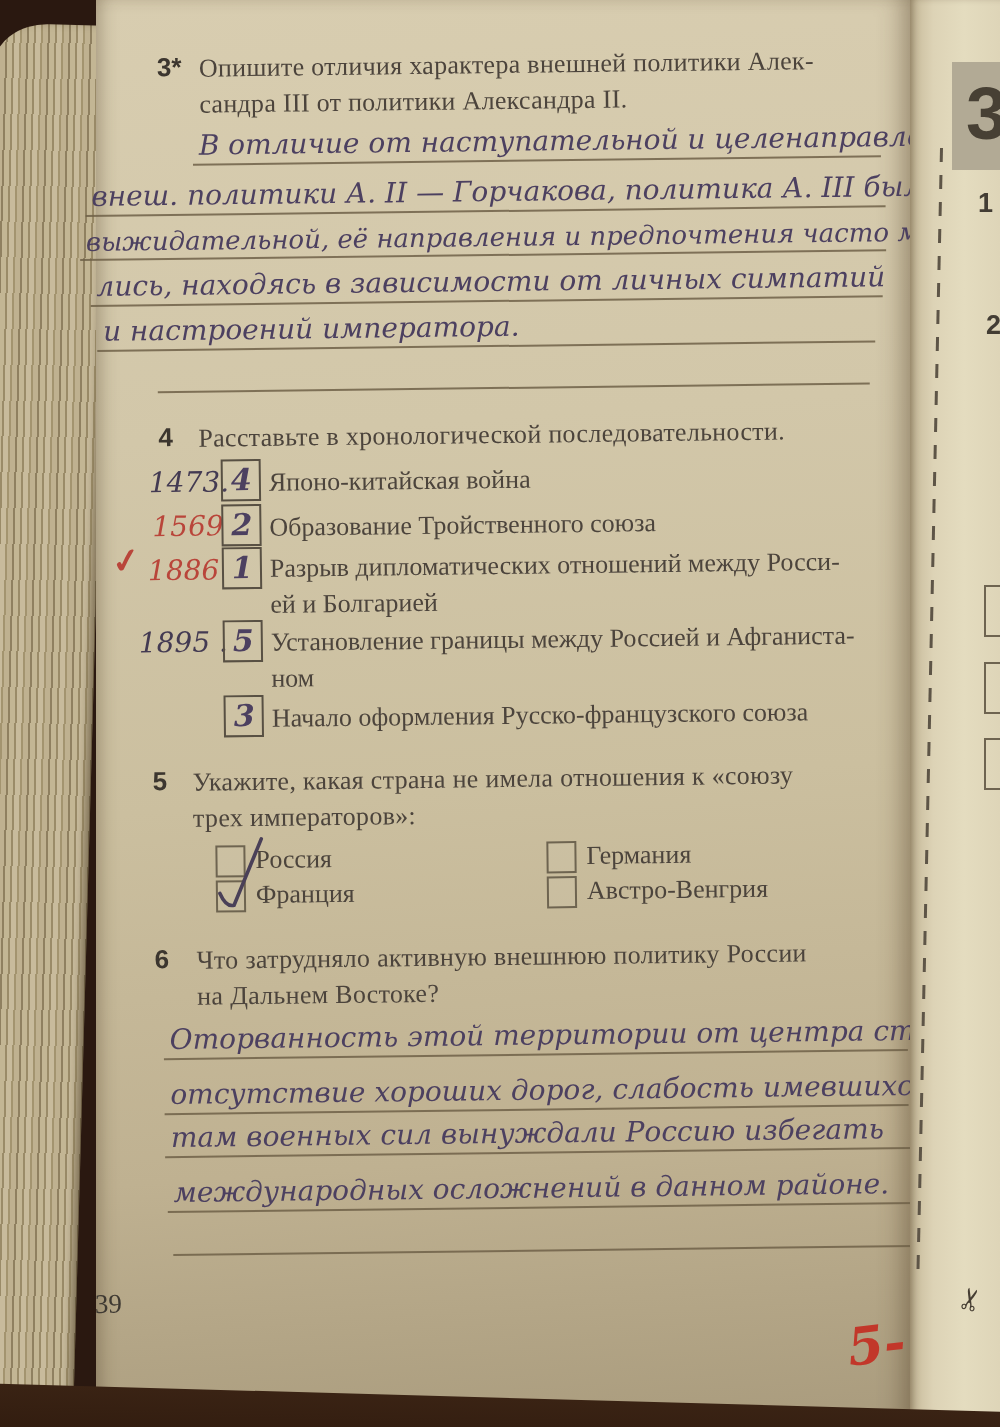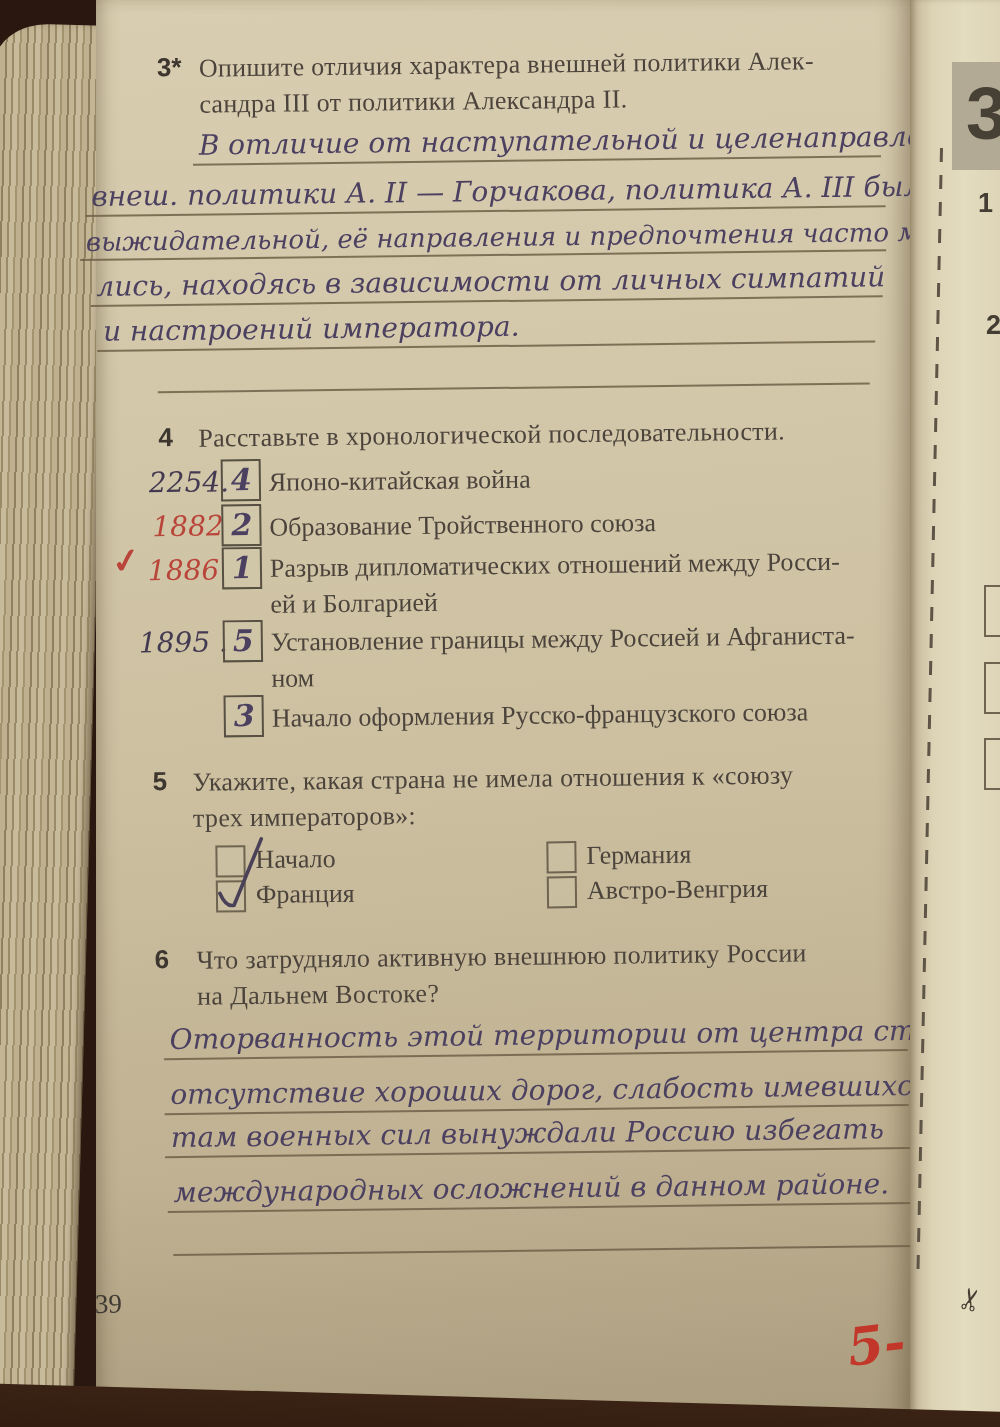--- a/index.html
+++ b/index.html
@@ -124,27 +124,27 @@
       <span class="hw">лись, находясь в зависимости от личных симпатий</span>
     </div>
     <div class="hw-line" style="left:100px;top:301px;width:778px;height:44px;">
       <span class="hw">и настроений императора.</span>
     </div>
     <div class="hw-line" style="left:160px;top:343px;width:712px;height:44px;"></div>
 
     <span class="abs qnum" style="left:160px;top:418px;">4</span>
     <span class="abs printed" style="left:200px;top:418px;">Расставьте в хронологической последовательности.</span>
 
-    <span class="year dark hw" style="left:150px;top:462px;">2254.</span>
+    <span class="year dark hw" style="left:150px;top:462px;">1473.</span>
     <div class="orderbox" style="left:222px;top:456px;">
       <span class="hw">4</span>
     </div>
     <span class="itemtext" style="left:270px;top:462px;">Японо-китайская война</span>
 
-    <span class="year red hw" style="left:153px;top:506px;">1882</span>
+    <span class="year red hw" style="left:153px;top:506px;">1569</span>
     <div class="orderbox" style="left:222px;top:501px;">
       <span class="hw">2</span>
     </div>
     <span class="itemtext" style="left:270px;top:507px;">Образование Тройственного союза</span>
 
     <span class="red-check" style="left:112px;top:536px;">✓</span>
     <span class="year red hw" style="left:148px;top:550px;">1886</span>
     <div class="orderbox" style="left:222px;top:544px;">
       <span class="hw">1</span>
     </div>
@@ -161,21 +161,21 @@
     <div class="orderbox" style="left:222px;top:692px;">
       <span class="hw">3</span>
     </div>
     <span class="itemtext" style="left:270px;top:698px;">Начало оформления Русско-французского союза</span>
 
     <span class="abs qnum" style="left:150px;top:762px;">5</span>
     <span class="abs printed" style="left:190px;top:762px;">Укажите, какая страна не имела отношения к «союзу</span>
     <span class="abs printed" style="left:190px;top:798px;">трех императоров»:</span>
 
     <div class="checkbox" style="left:212px;top:842px;"></div>
-    <span class="opt-label" style="left:252px;top:842px;">Начало</span>
+    <span class="opt-label" style="left:252px;top:842px;">Россия</span>
 
     <div class="checkbox" style="left:212px;top:877px;"></div>
     <span class="opt-label" style="left:252px;top:877px;">Франция</span>
 
     <div class="checkbox" style="left:543px;top:842px;"></div>
     <span class="opt-label" style="left:583px;top:842px;">Германия</span>
 
     <div class="checkbox" style="left:543px;top:877px;"></div>
     <span class="opt-label" style="left:583px;top:877px;">Австро-Венгрия</span>
 

